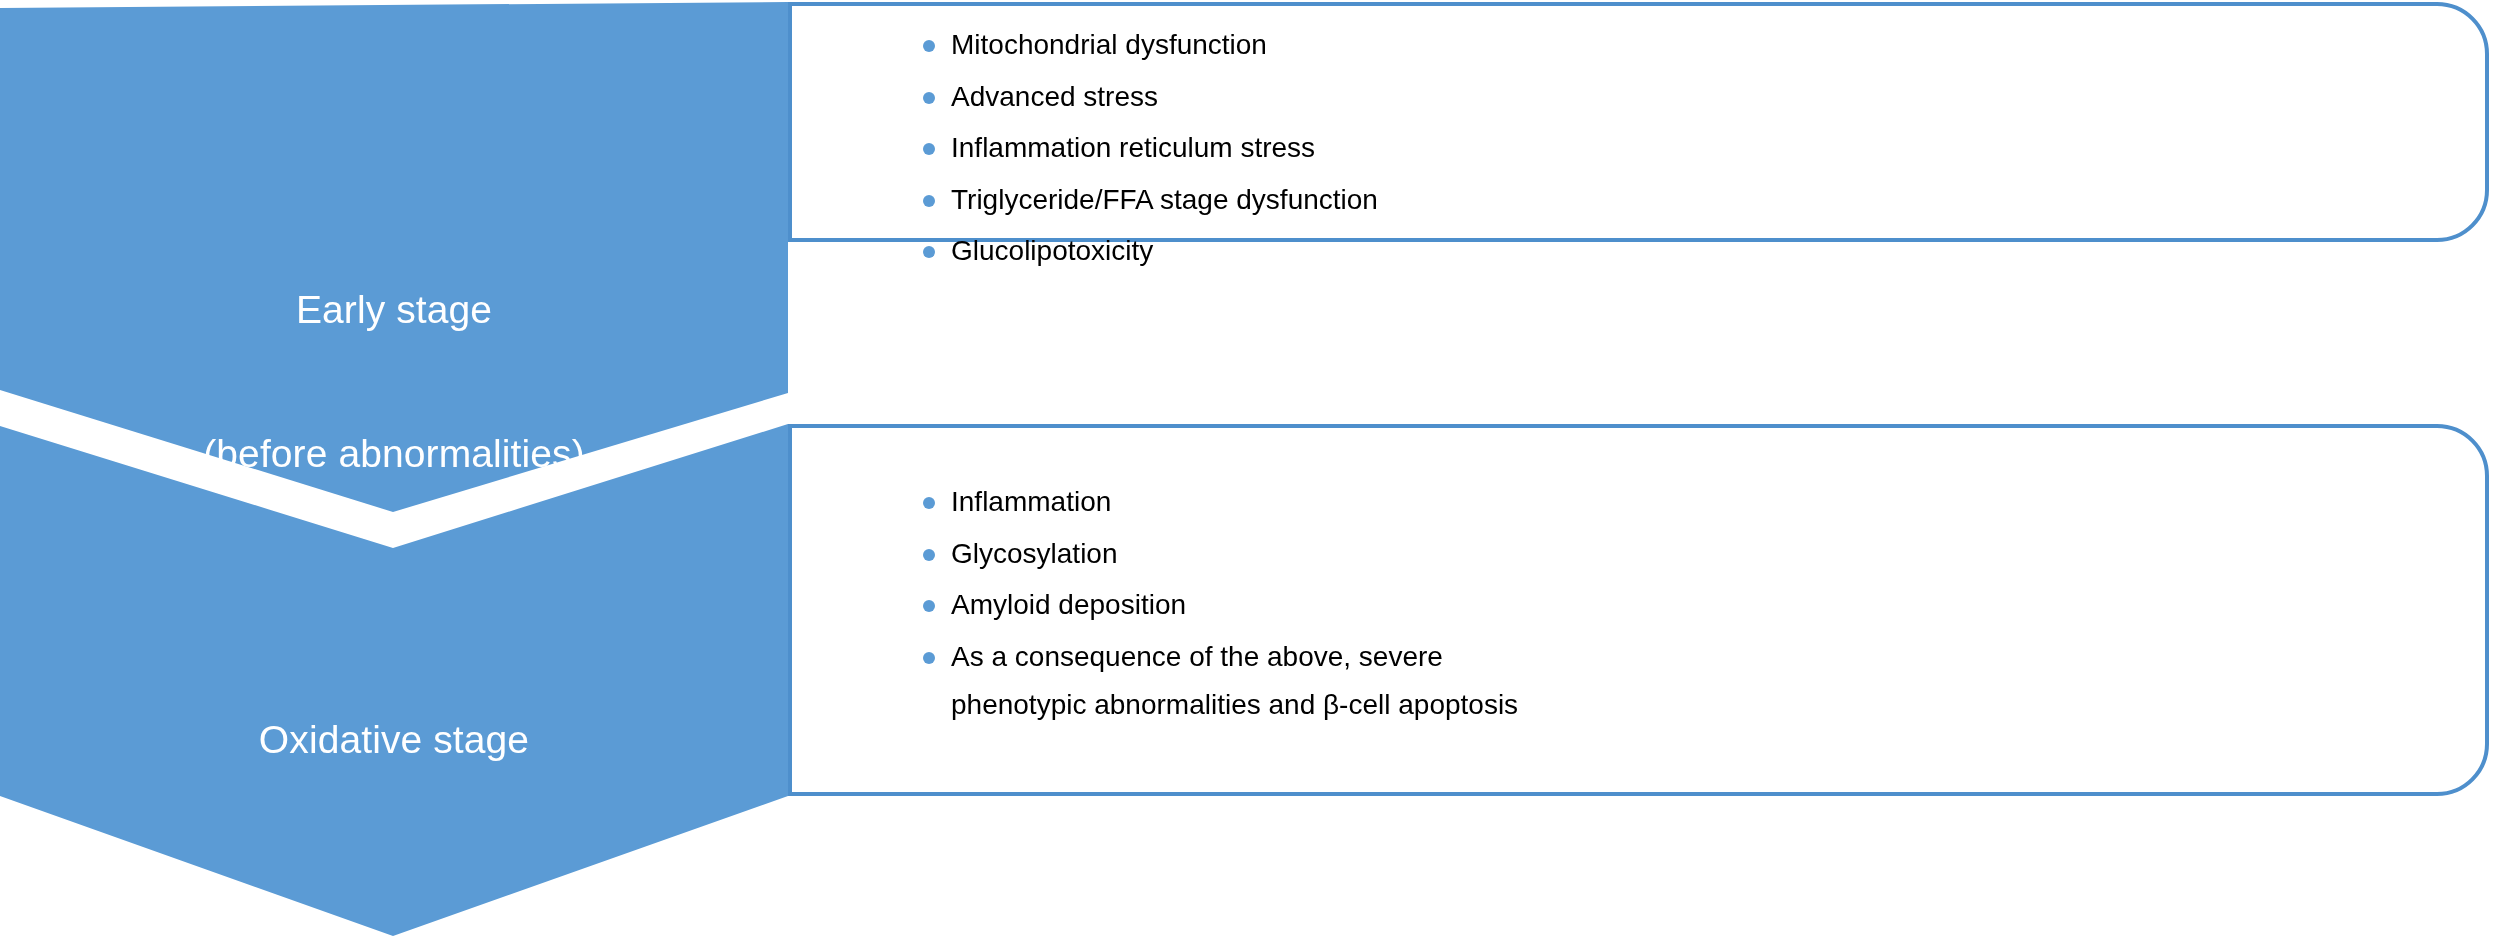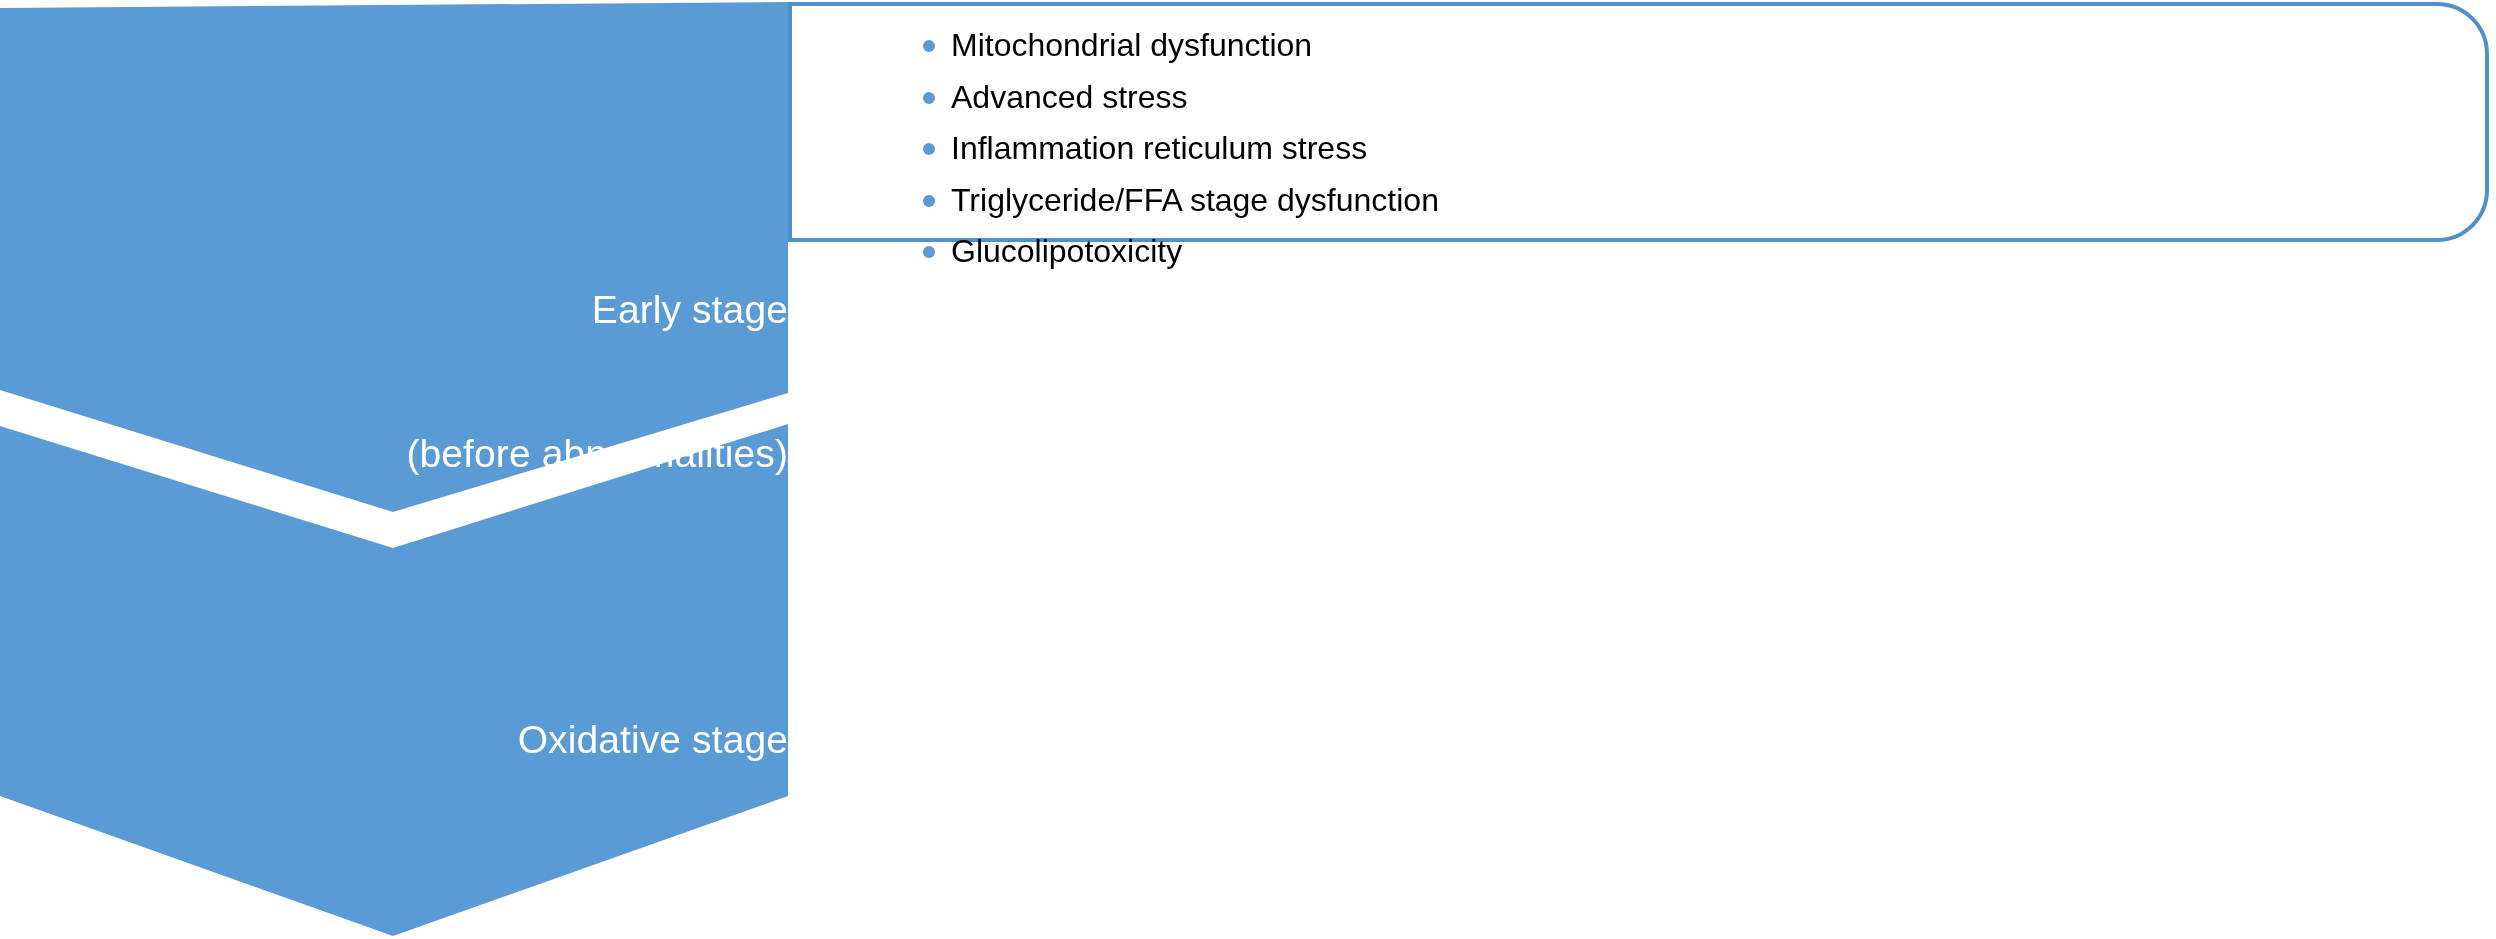--- a/index.html
+++ b/index.html
@@ -25,21 +25,21 @@
     top: 0;
     width: 2496px;
     height: 939px;
     pointer-events: none;
   }
   .chevron-label {
     position: absolute;
     color: #ffffff;
     font-size: 39px;
     line-height: 48px;
-    text-align: right;
+    text-align: center;
     white-space: pre;
     letter-spacing: 0.1px;
   }
   .chevron-label.stage-1 {
     left: 0px;
     top: 190px;
     width: 788px;
   }
   .chevron-label.stage-2 {
     left: 0px;
@@ -78,21 +78,21 @@
     left: 129px;
     top: 0;
     right: 20px;
   }
   .callout.box-1 .bullet-list { top: 15px; }
   .callout.box-2 .bullet-list { top: 50px; }
 
   .bullet-item {
     position: relative;
     padding-left: 30px;
-    font-size: 32px;
+    font-size: 28px;
     line-height: 48.5px;
     color: #000000;
     margin: 0 0 3px 0;
     white-space: pre-line;
   }
   .bullet-item::before {
     content: "";
     position: absolute;
     left: 2px;
     top: 19px;
@@ -127,14 +127,23 @@
   <div class="callout box-1">
     <ul class="bullet-list">
       <li class="bullet-item">Mitochondrial dysfunction</li>
       <li class="bullet-item">Advanced stress</li>
       <li class="bullet-item">Inflammation reticulum stress</li>
       <li class="bullet-item">Triglyceride/FFA stage dysfunction</li>
       <li class="bullet-item">Glucolipotoxicity</li>
     </ul>
   </div>
 
+  <div class="callout box-2">
+    <ul class="bullet-list">
+      <li class="bullet-item">Inflammation</li>
+      <li class="bullet-item">Glycosylation</li>
+      <li class="bullet-item">Amyloid deposition</li>
+      <li class="bullet-item">As a consequence of the above, severe
+phenotypic abnormalities and β-cell apoptosis</li>
+    </ul>
+  </div>
 
 </div>
 
 </body></html>

